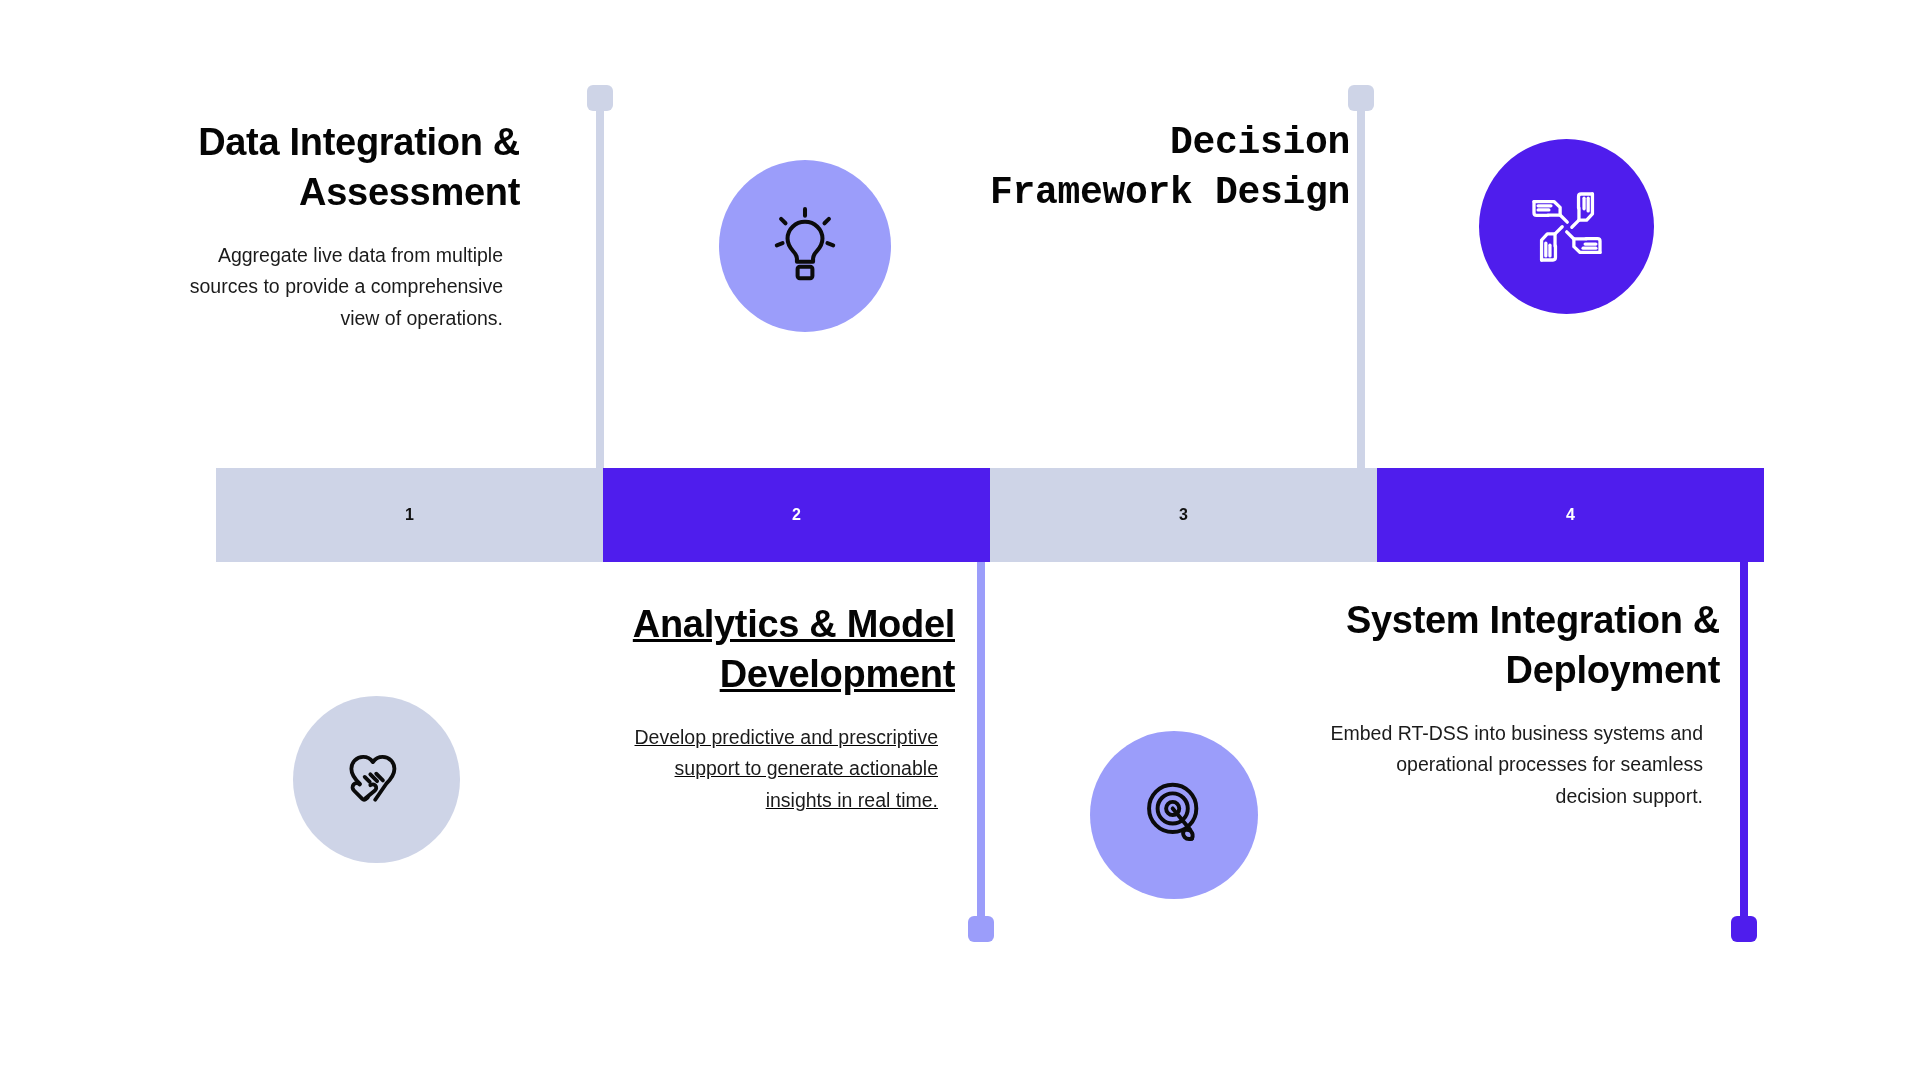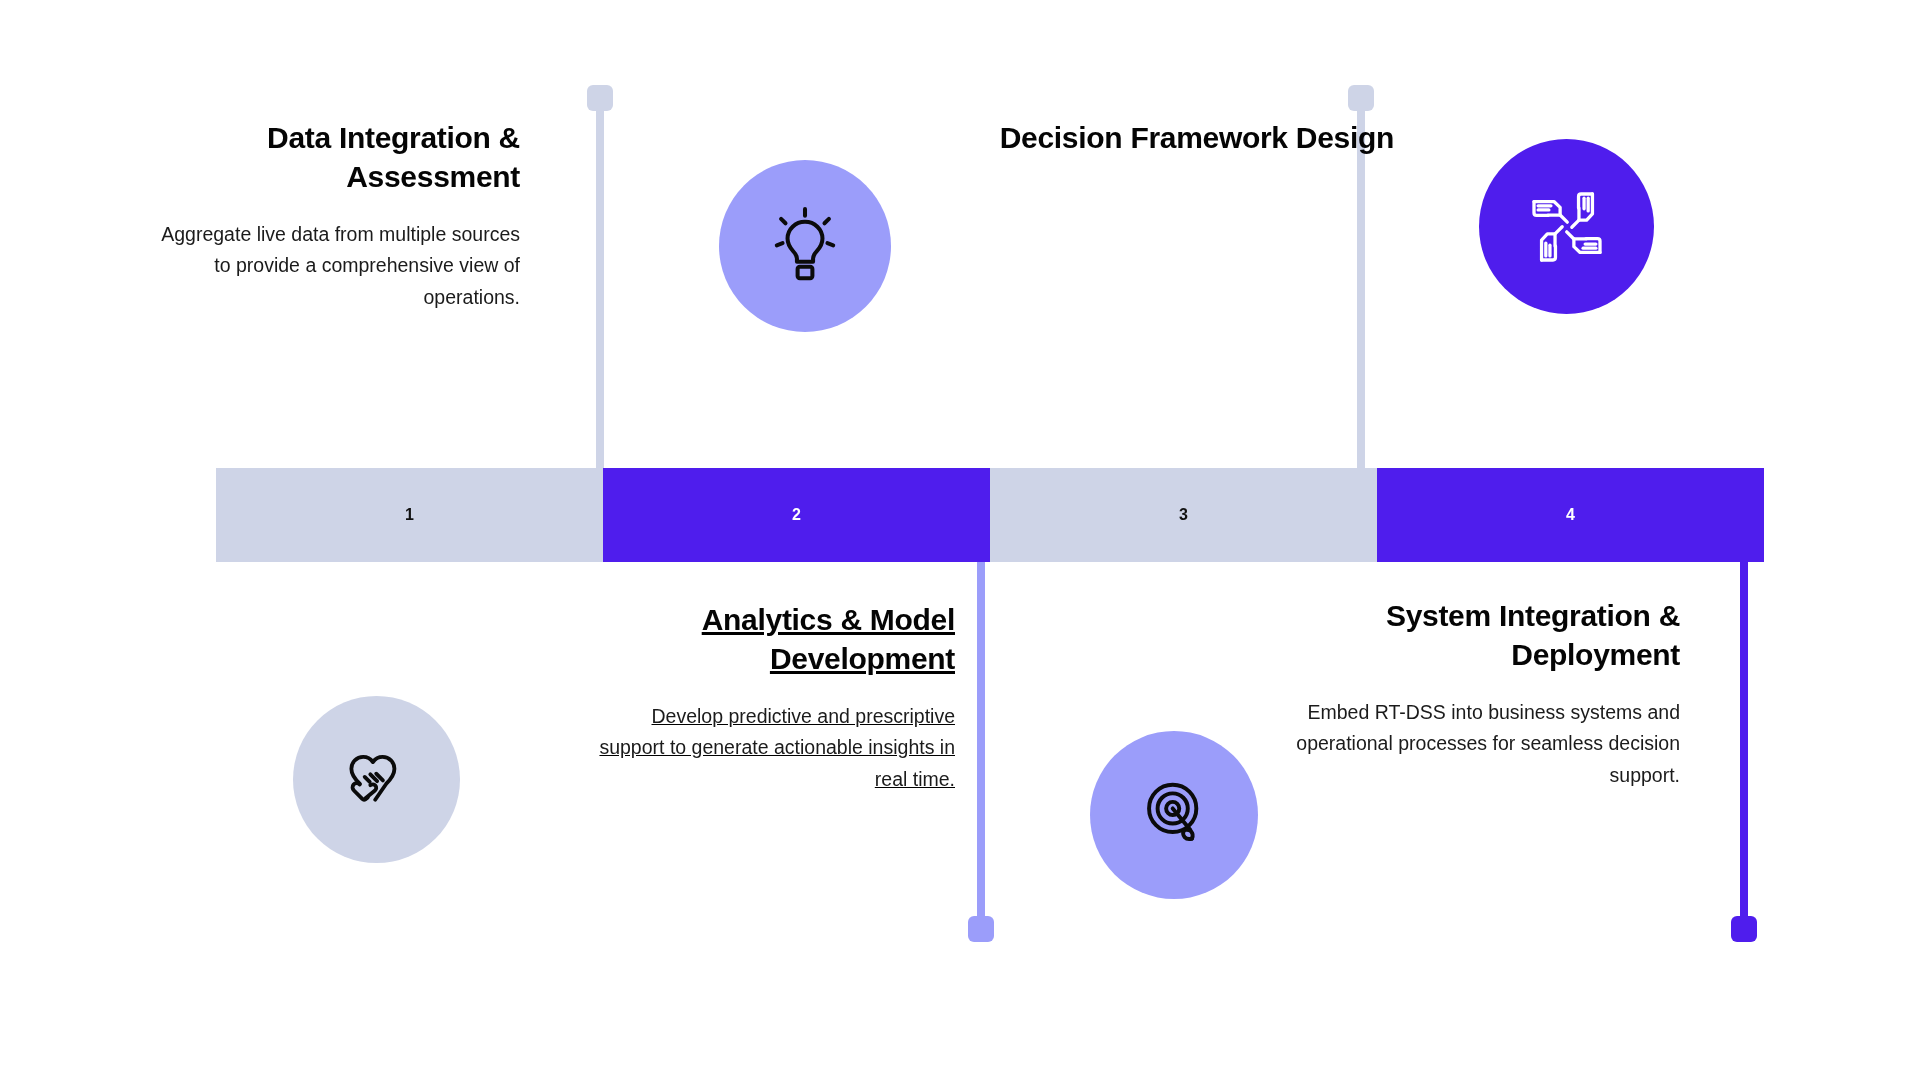--- a/index.html
+++ b/index.html
@@ -39,33 +39,33 @@
 
   .stem.c3{left:1357px;top:92px;height:380px;background:#ced4e7;}
   .cap.c3 {left:1348px;top:85px;background:#ced4e7;}
 
   .stem.c4{left:1740px;top:560px;height:370px;background:#4f1ded;}
   .cap.c4 {left:1731px;top:916px;background:#4f1ded;}
 
   
   .txt{position:absolute;width:360px;}
   .txt .h{
-    font-size:30px;font-weight:700;line-height:1.31;
+    font-size:38px;font-weight:700;line-height:1.31;
     color:#050505;letter-spacing:-.3px;margin:0 0 22px 0;
   }
   .txt .p{
-    font-size:19.5px;line-height:1.62;color:#1b1b1b;margin:0;
+    font-size:19.5px;line-height:1.62;color:#1b1b1b;margin:17px;
     font-weight:400;
   }
   .ralign{text-align:right;}
 
   .txt.t1{left:160px;top:118px;}
   .txt.t2{left:595px;top:600px;width:360px;text-decoration:underline;}
-  .txt.t3{left:994px;top:118px;width:400px;}
-  .txt.t4{left:1270px;top:596px;width:410px;}
+  .txt.t3{left:950px;top:118px;width:400px;font-family:Liberation Mono, monospace;}
+  .txt.t4{left:1310px;top:596px;width:410px;}
 
   
   .circle{
     position:absolute;border-radius:50%;
     display:flex;align-items:center;justify-content:center;
   }
   .circle.i1{left:719px;top:160px;width:172px;height:172px;background:#9b9dfa;}
   .circle.i2{left:293px;top:696px;width:167px;height:167px;background:#ced4e7;}
   .circle.i3{left:1479px;top:139px;width:175px;height:175px;background:#4f1ded;}
   .circle.i4{left:1090px;top:731px;width:168px;height:168px;background:#9b9dfa;}

